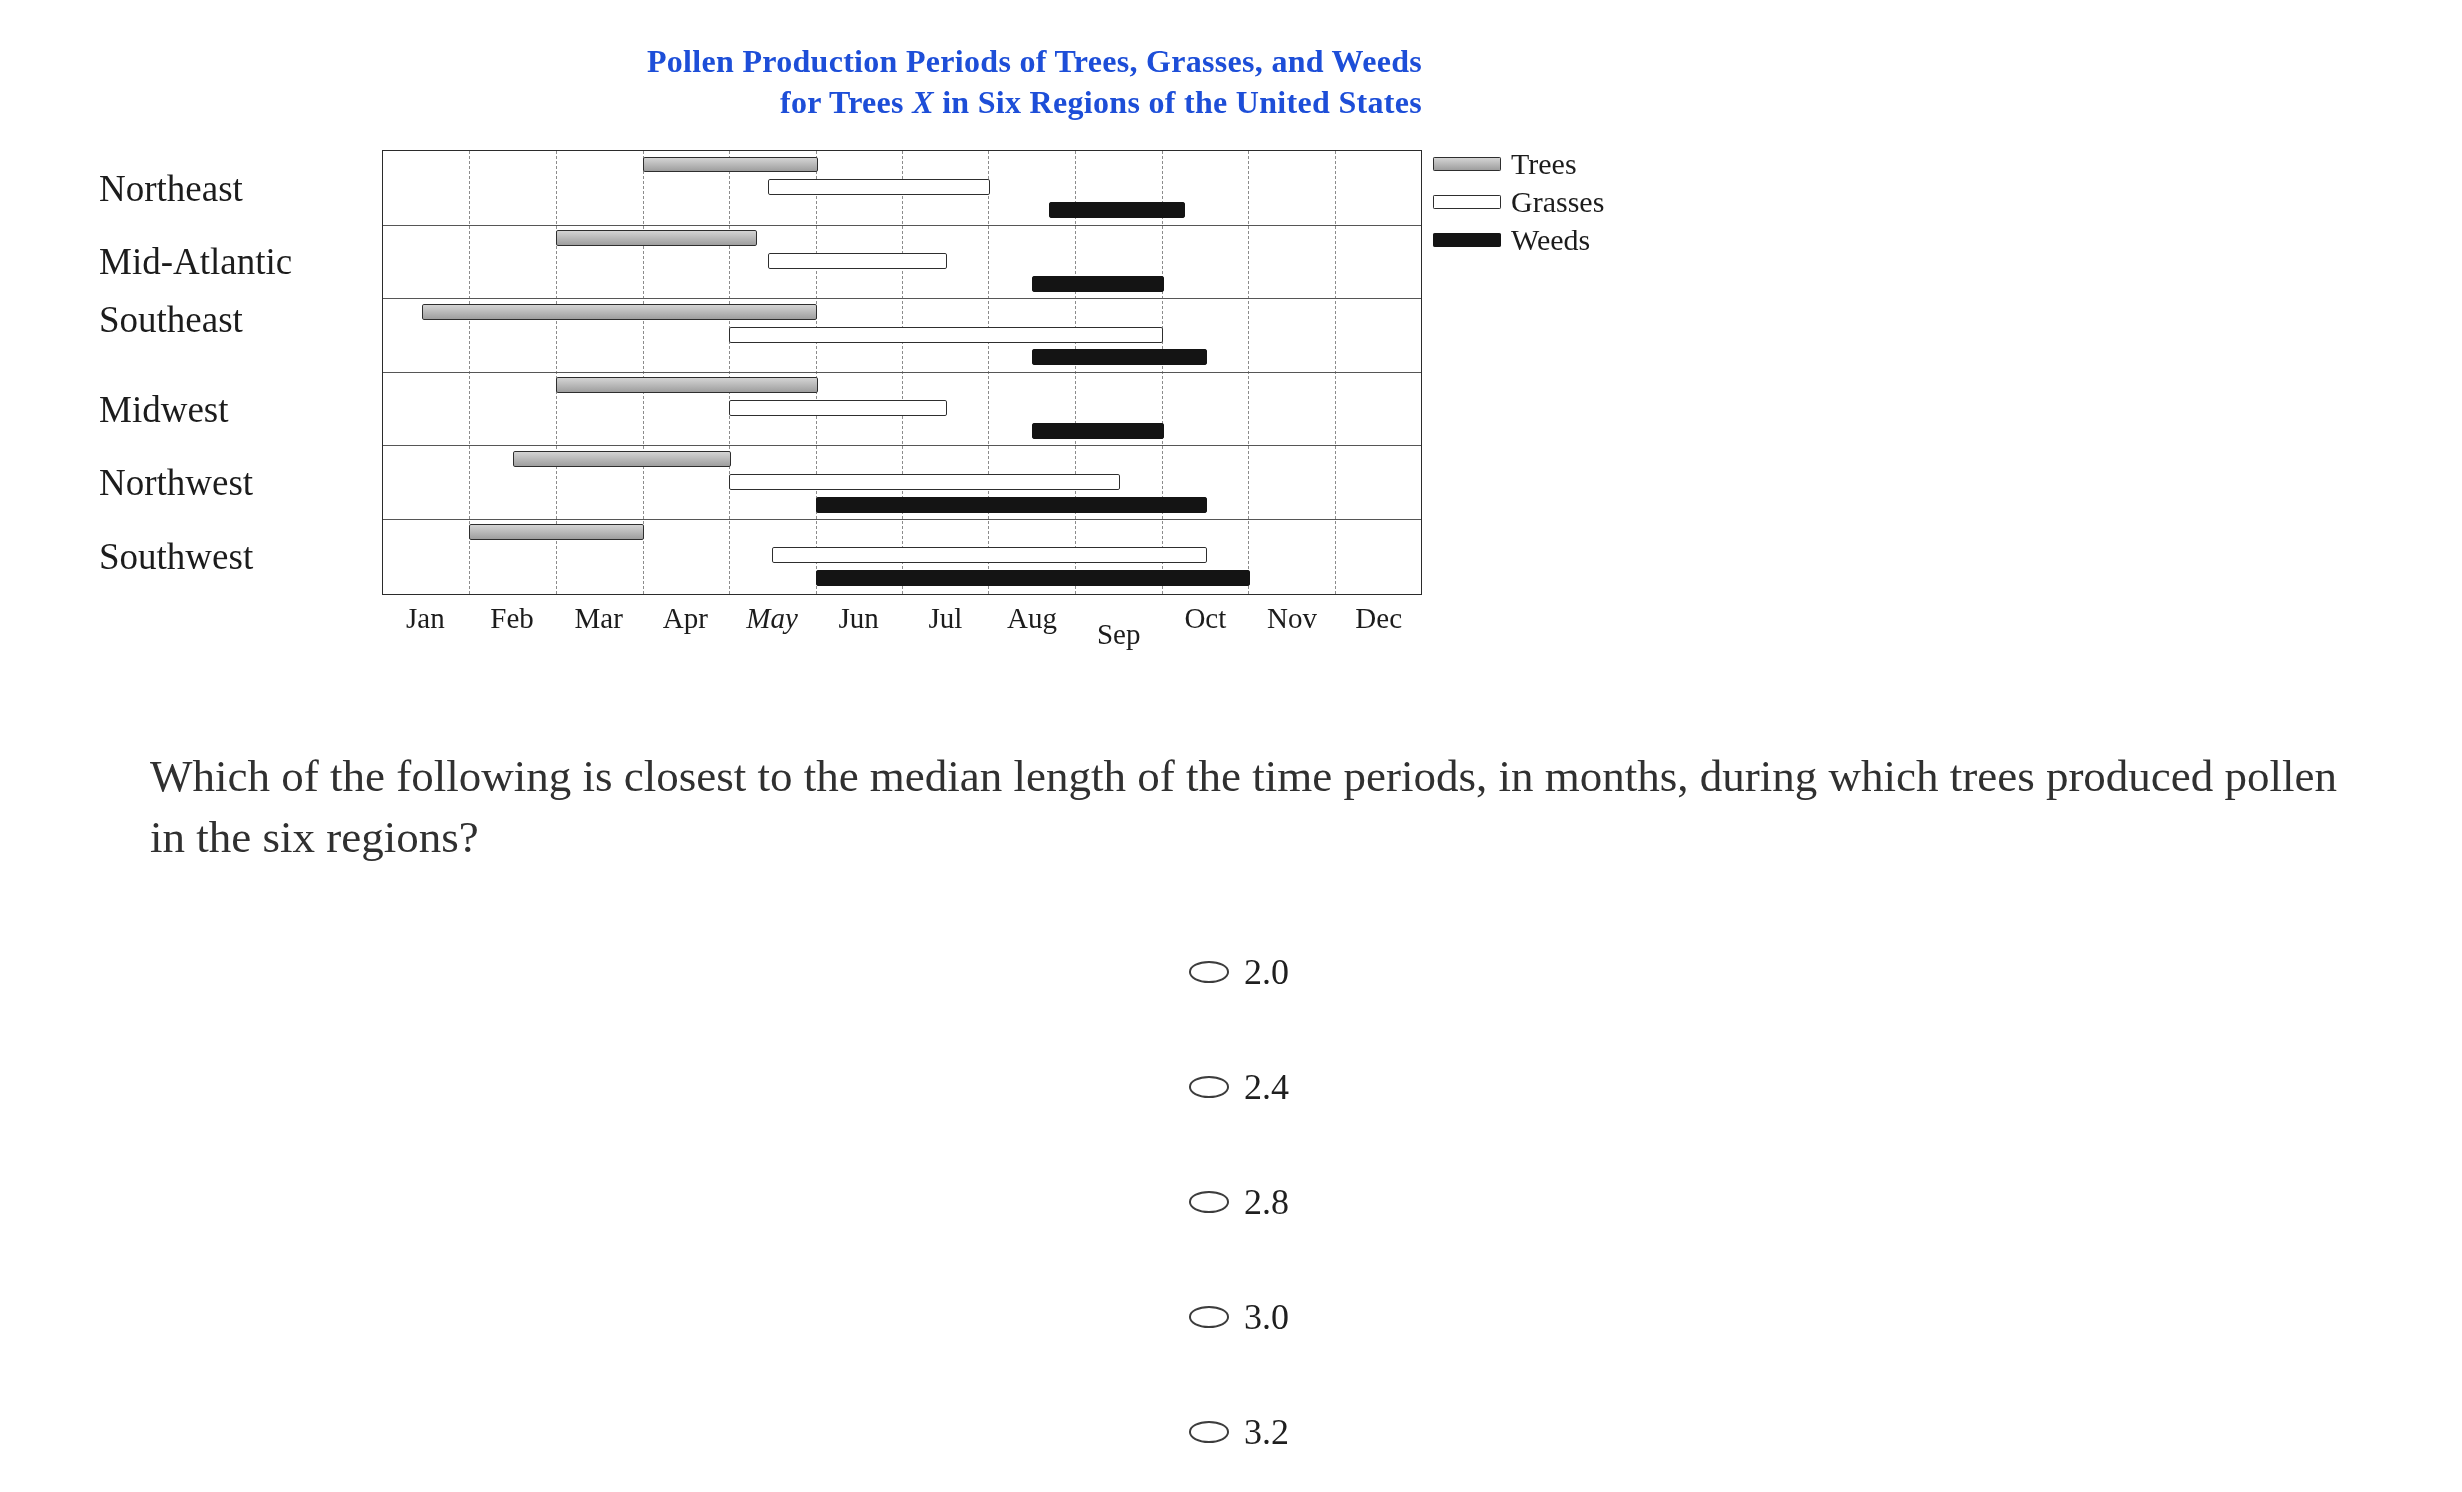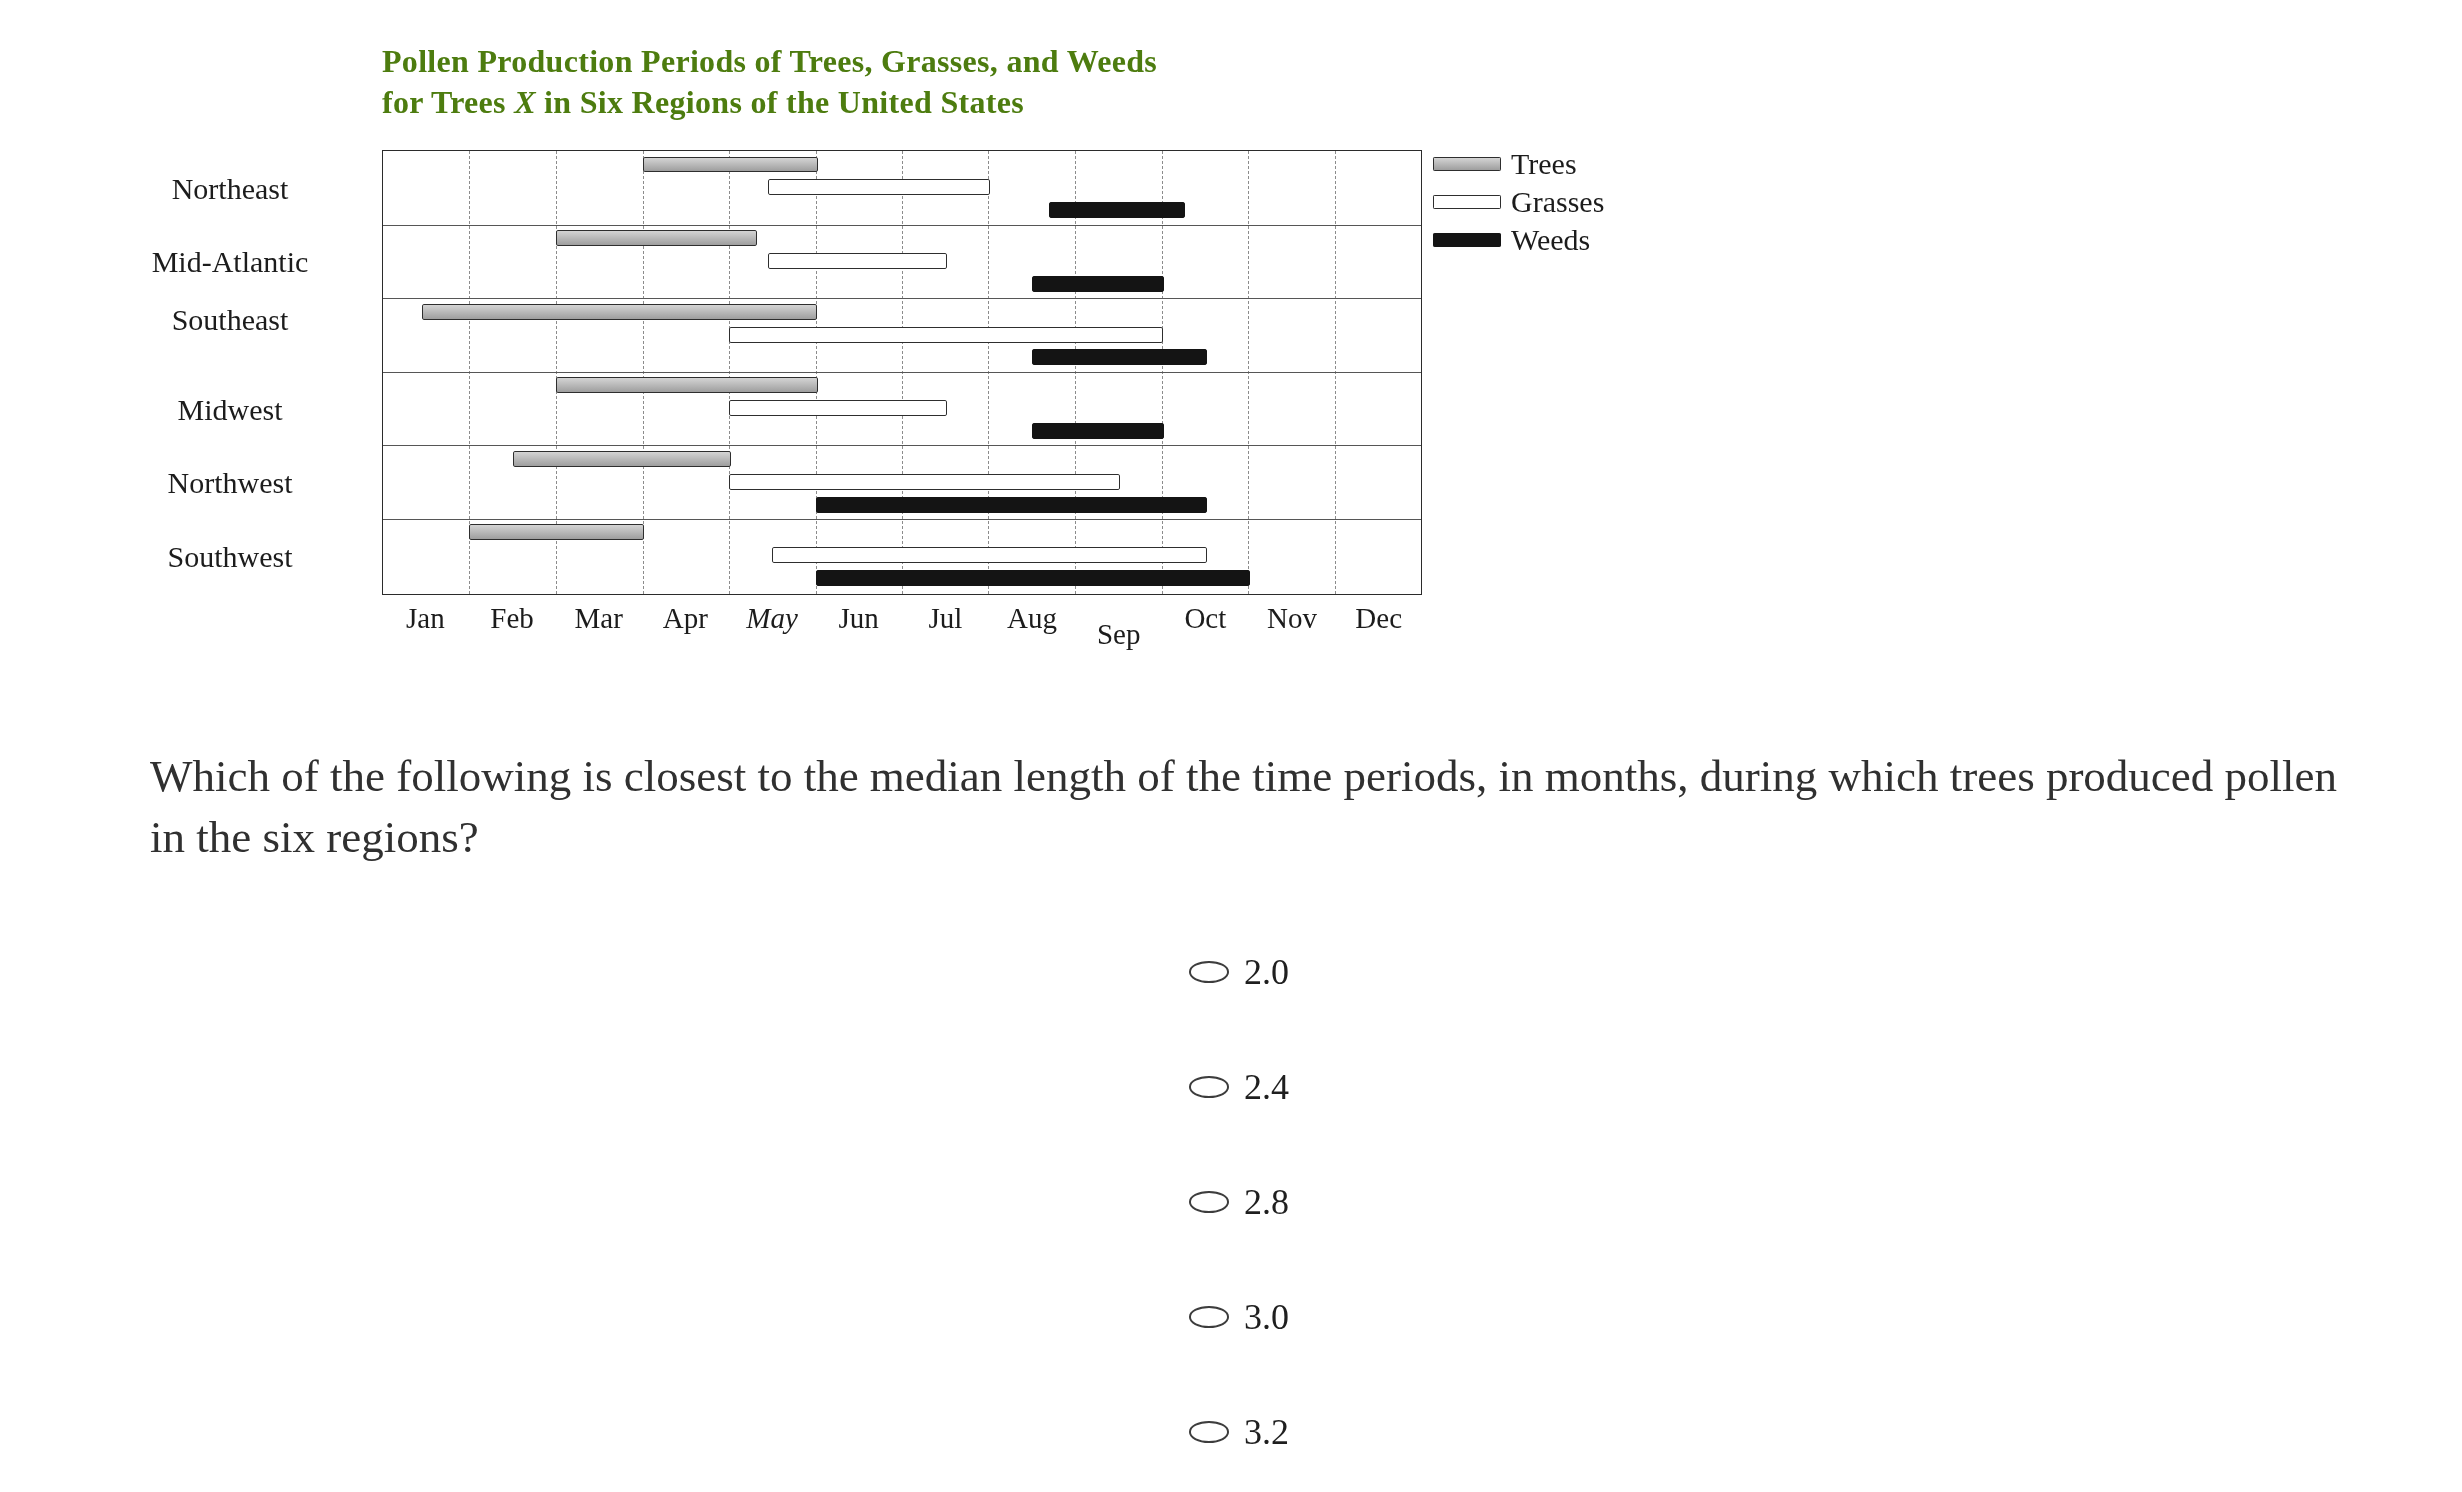--- a/index.html
+++ b/index.html
@@ -8,22 +8,22 @@
     background:#ffffff;
     font-family:"Liberation Serif","DejaVu Serif",serif;
     position:relative;
     overflow:hidden;
   }
   .page { position:absolute; inset:0; }
 
   
   #chart-title {
     position:absolute; left:382px; top:41px; width:1040px;
-    text-align:left; font-weight:bold; font-size:32px; line-height:41px;
-    color:#4d7c0f; letter-spacing:0.3px;
+    text-align:right; font-weight:bold; font-size:32px; line-height:41px;
+    color:#1d4ed8; letter-spacing:0.3px;
   }
   #chart-title em { font-style:italic; }
 
   #plot {
     position:absolute; left:382px; top:150px; width:1040px; height:445px;
     border:1.9px solid #2b2b2b; box-sizing:border-box; background:#fff;
   }
   .gridline {
     position:absolute; top:0; bottom:0; width:0;
     border-left:1.2px dashed #8c8c8c;
@@ -39,21 +39,21 @@
   }
   .bar.trees   { background:linear-gradient(#d4d4d4, #9e9e9e); }
   .bar.grasses { background:#ffffff; }
   .bar.weeds   { background:#141414; border-color:#141414; }
 
   #region-labels {
     position:absolute; left:99px; top:150px; width:272px; height:445px;
   }
   .region-label {
     position:absolute; right:10px; left:0; height:74px; line-height:74px;
-    text-align:center; font-size:30px; color:#1c1c1c; white-space:nowrap;
+    text-align:left; font-size:37px; color:#1c1c1c; white-space:nowrap;
   }
   #month-labels {
     position:absolute; left:382px; top:602px; width:1040px; height:38px;
   }
   .month-label {
     position:absolute; transform:translateX(-50%);
     font-size:29px; color:#1c1c1c; white-space:nowrap;
   }
 
   #legend { position:absolute; left:1433px; top:145px; }

